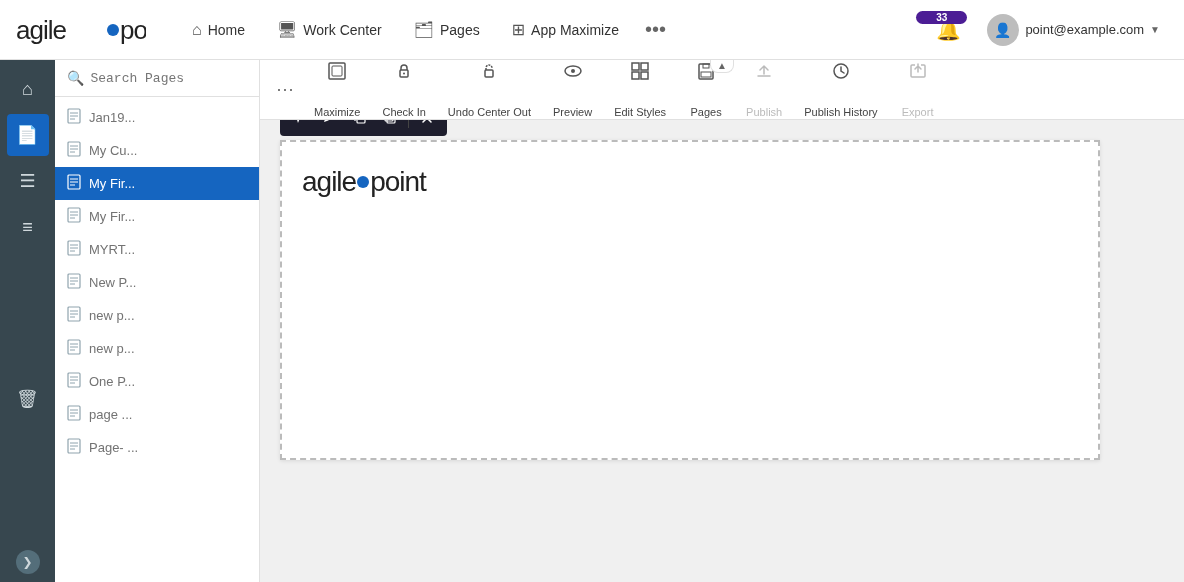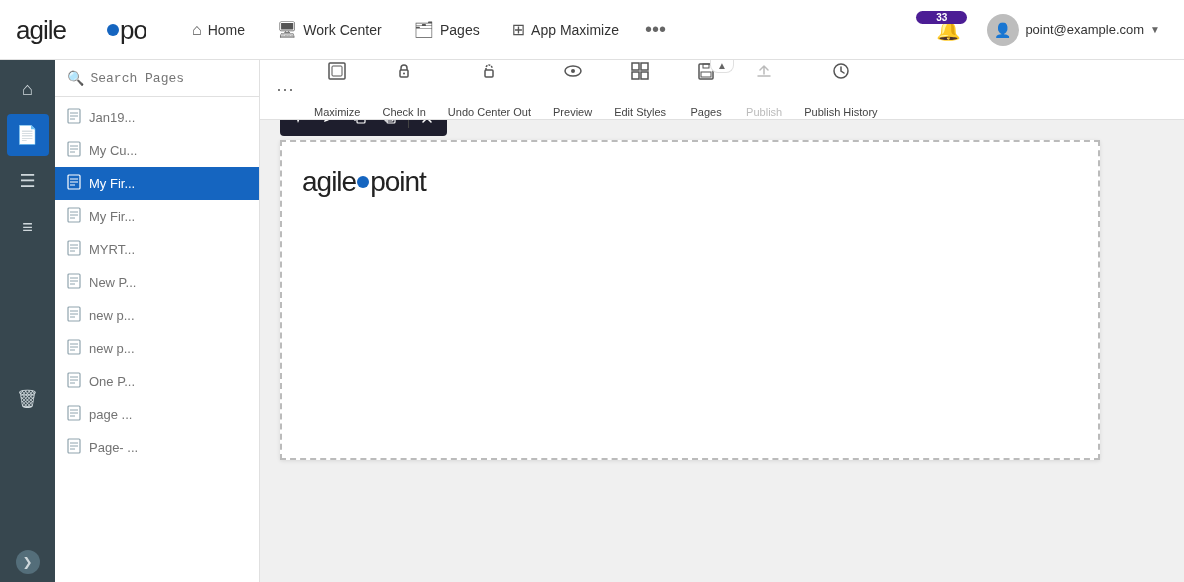--- a/index.html
+++ b/index.html
@@ -399,20 +399,29 @@
       <div class="tb-btn">
         <span class="tb-icon">
           <svg width="20" height="20" viewBox="0 0 20 20" fill="none" xmlns="http://www.w3.org/2000/svg">
             <circle cx="10" cy="10" r="7" stroke="#555" stroke-width="1.5" fill="none"></circle>
             <path d="M10 6v4l3 2" stroke="#555" stroke-width="1.5" stroke-linecap="round"></path>
           </svg>
         </span>
         <span>Publish History</span>
       </div>
 
+      <div class="tb-btn disabled">
+        <span class="tb-icon">
+          <svg width="20" height="20" viewBox="0 0 20 20" fill="none" xmlns="http://www.w3.org/2000/svg">
+            <path d="M7 4h-3a1 1 0 00-1 1v10a1 1 0 001 1h12a1 1 0 001-1V5a1 1 0 00-1-1h-3" stroke="#bbb" stroke-width="1.5" fill="none"></path>
+            <path d="M10 3v8M7 8l3-3 3 3" stroke="#bbb" stroke-width="1.5" stroke-linecap="round"></path>
+          </svg>
+        </span>
+        <span style="color:#bbb;">Export</span>
+      </div>
     </div>
 
     <div class="canvas-area">
       <div class="canvas-frame">
 
         <div class="widget-toolbar">
           <div class="w-btn" title="Select">
             <svg width="14" height="14" viewBox="0 0 14 14" fill="none">
               <path d="M2 2l10 4-5 1-2 5L2 2z" fill="white"></path>
             </svg>

